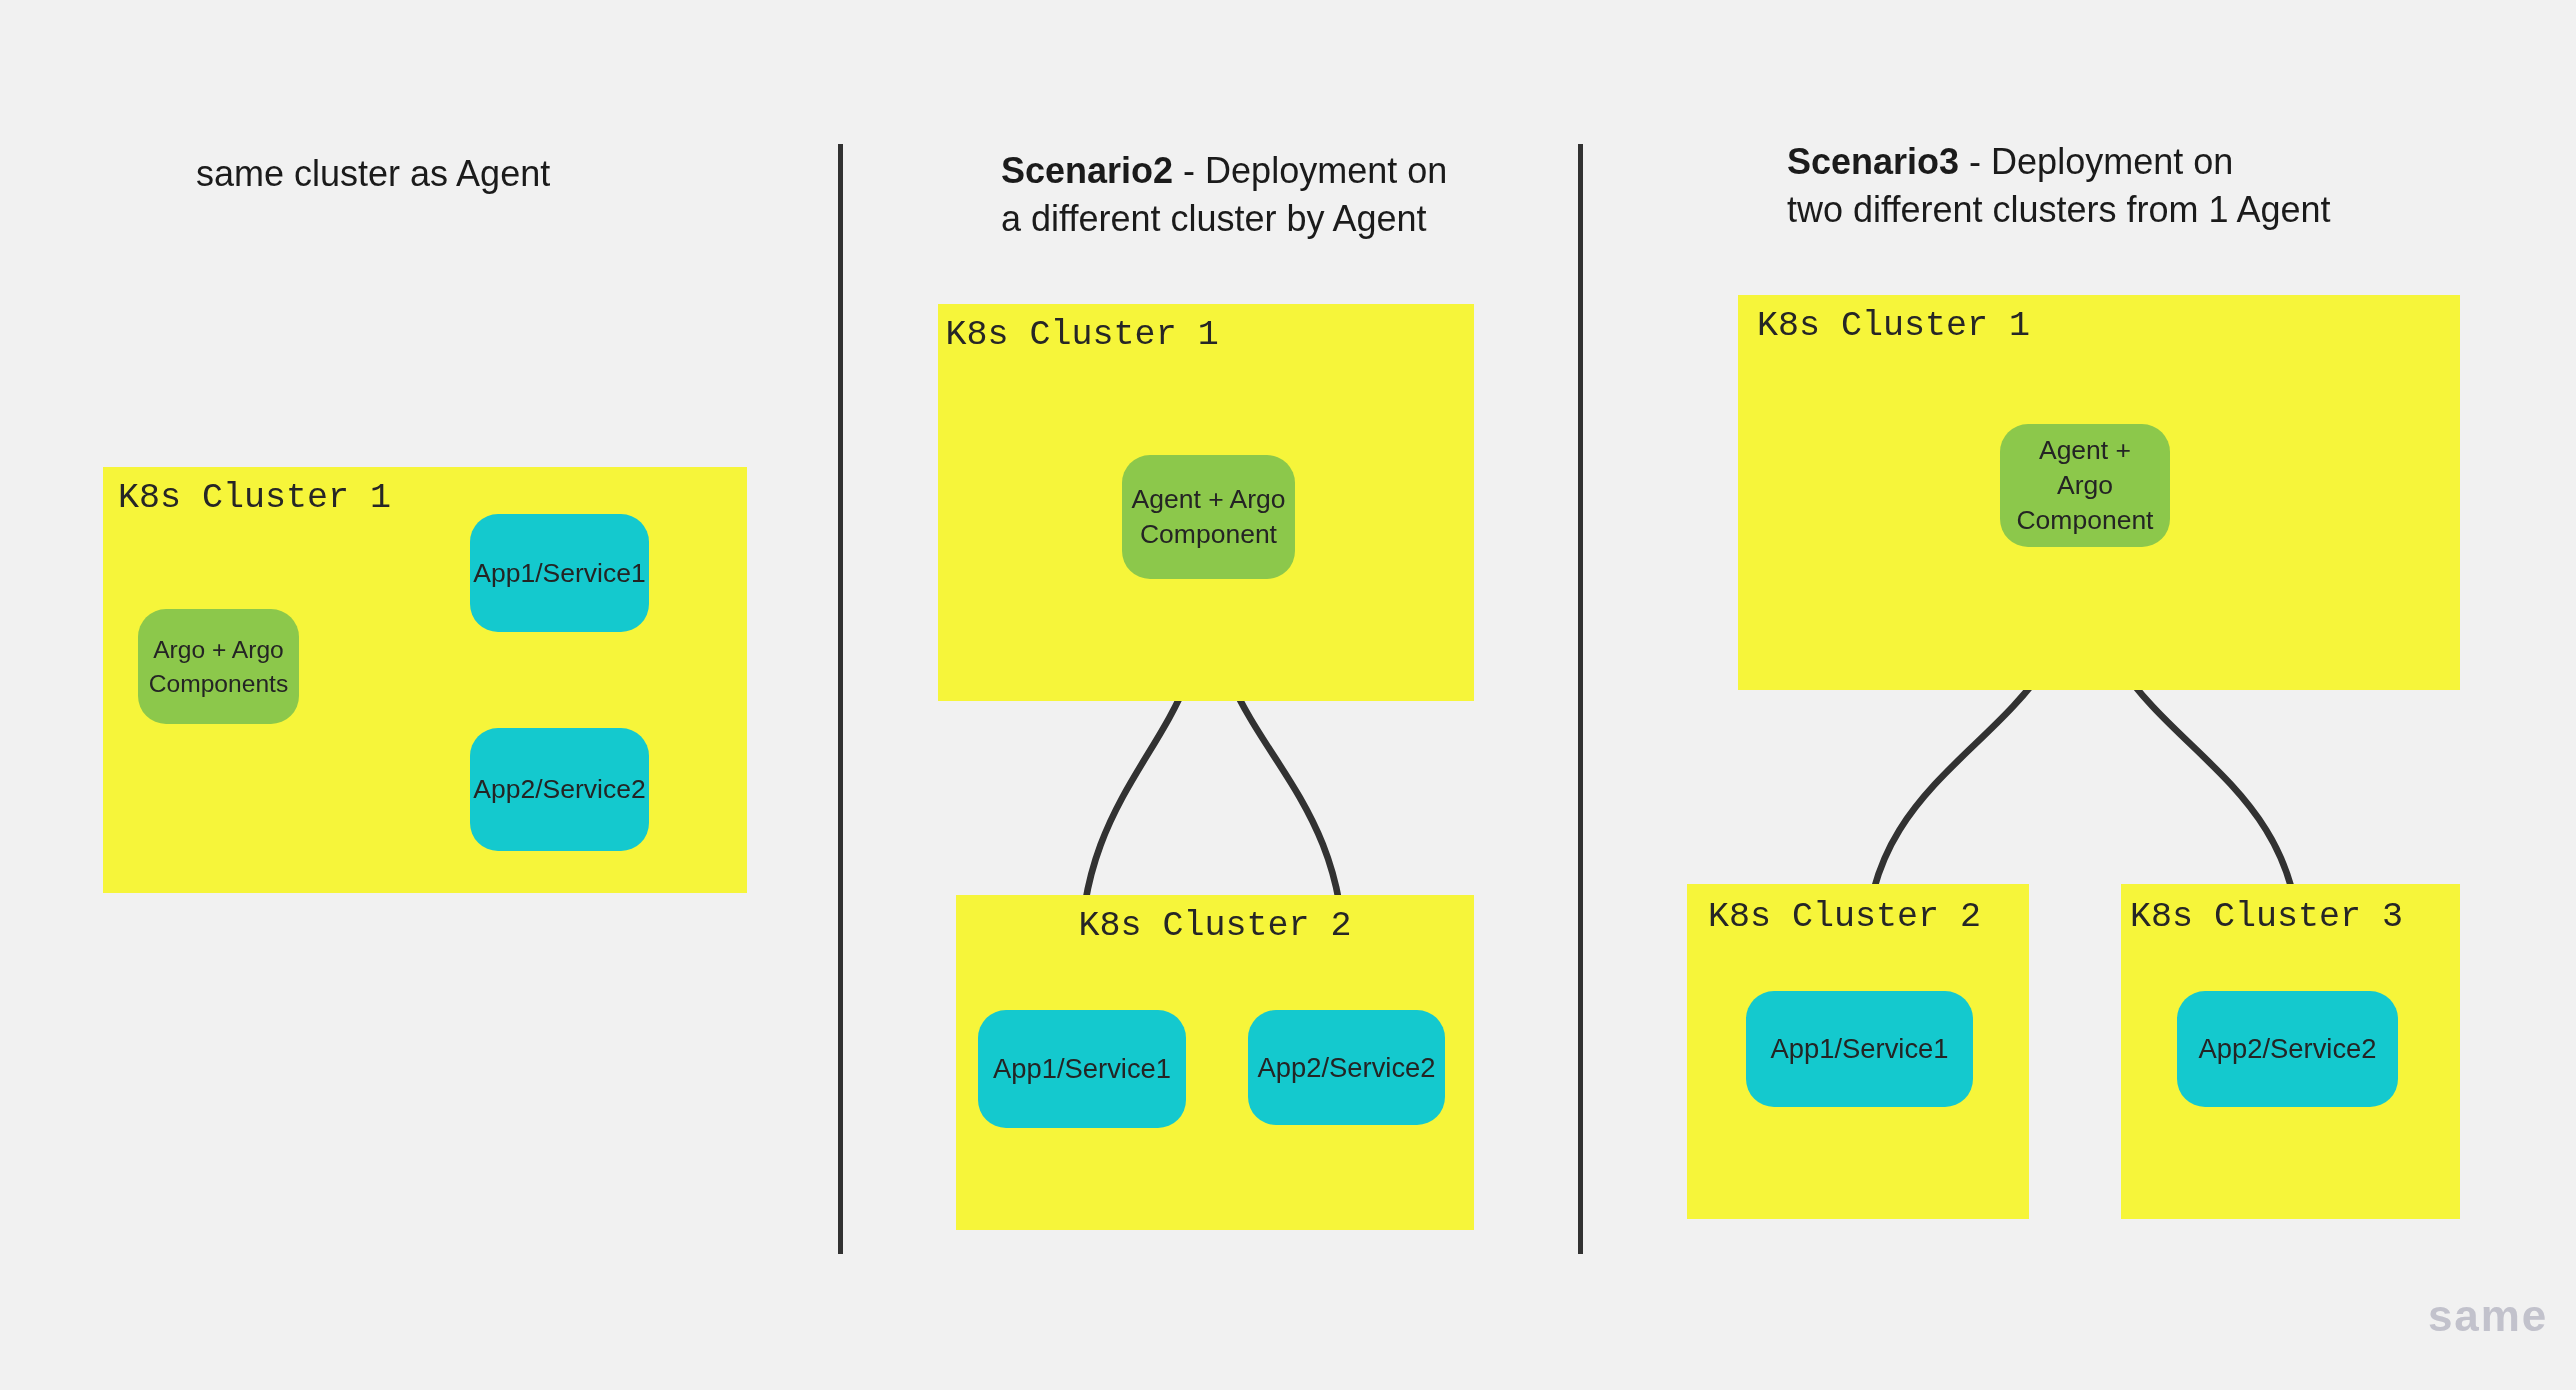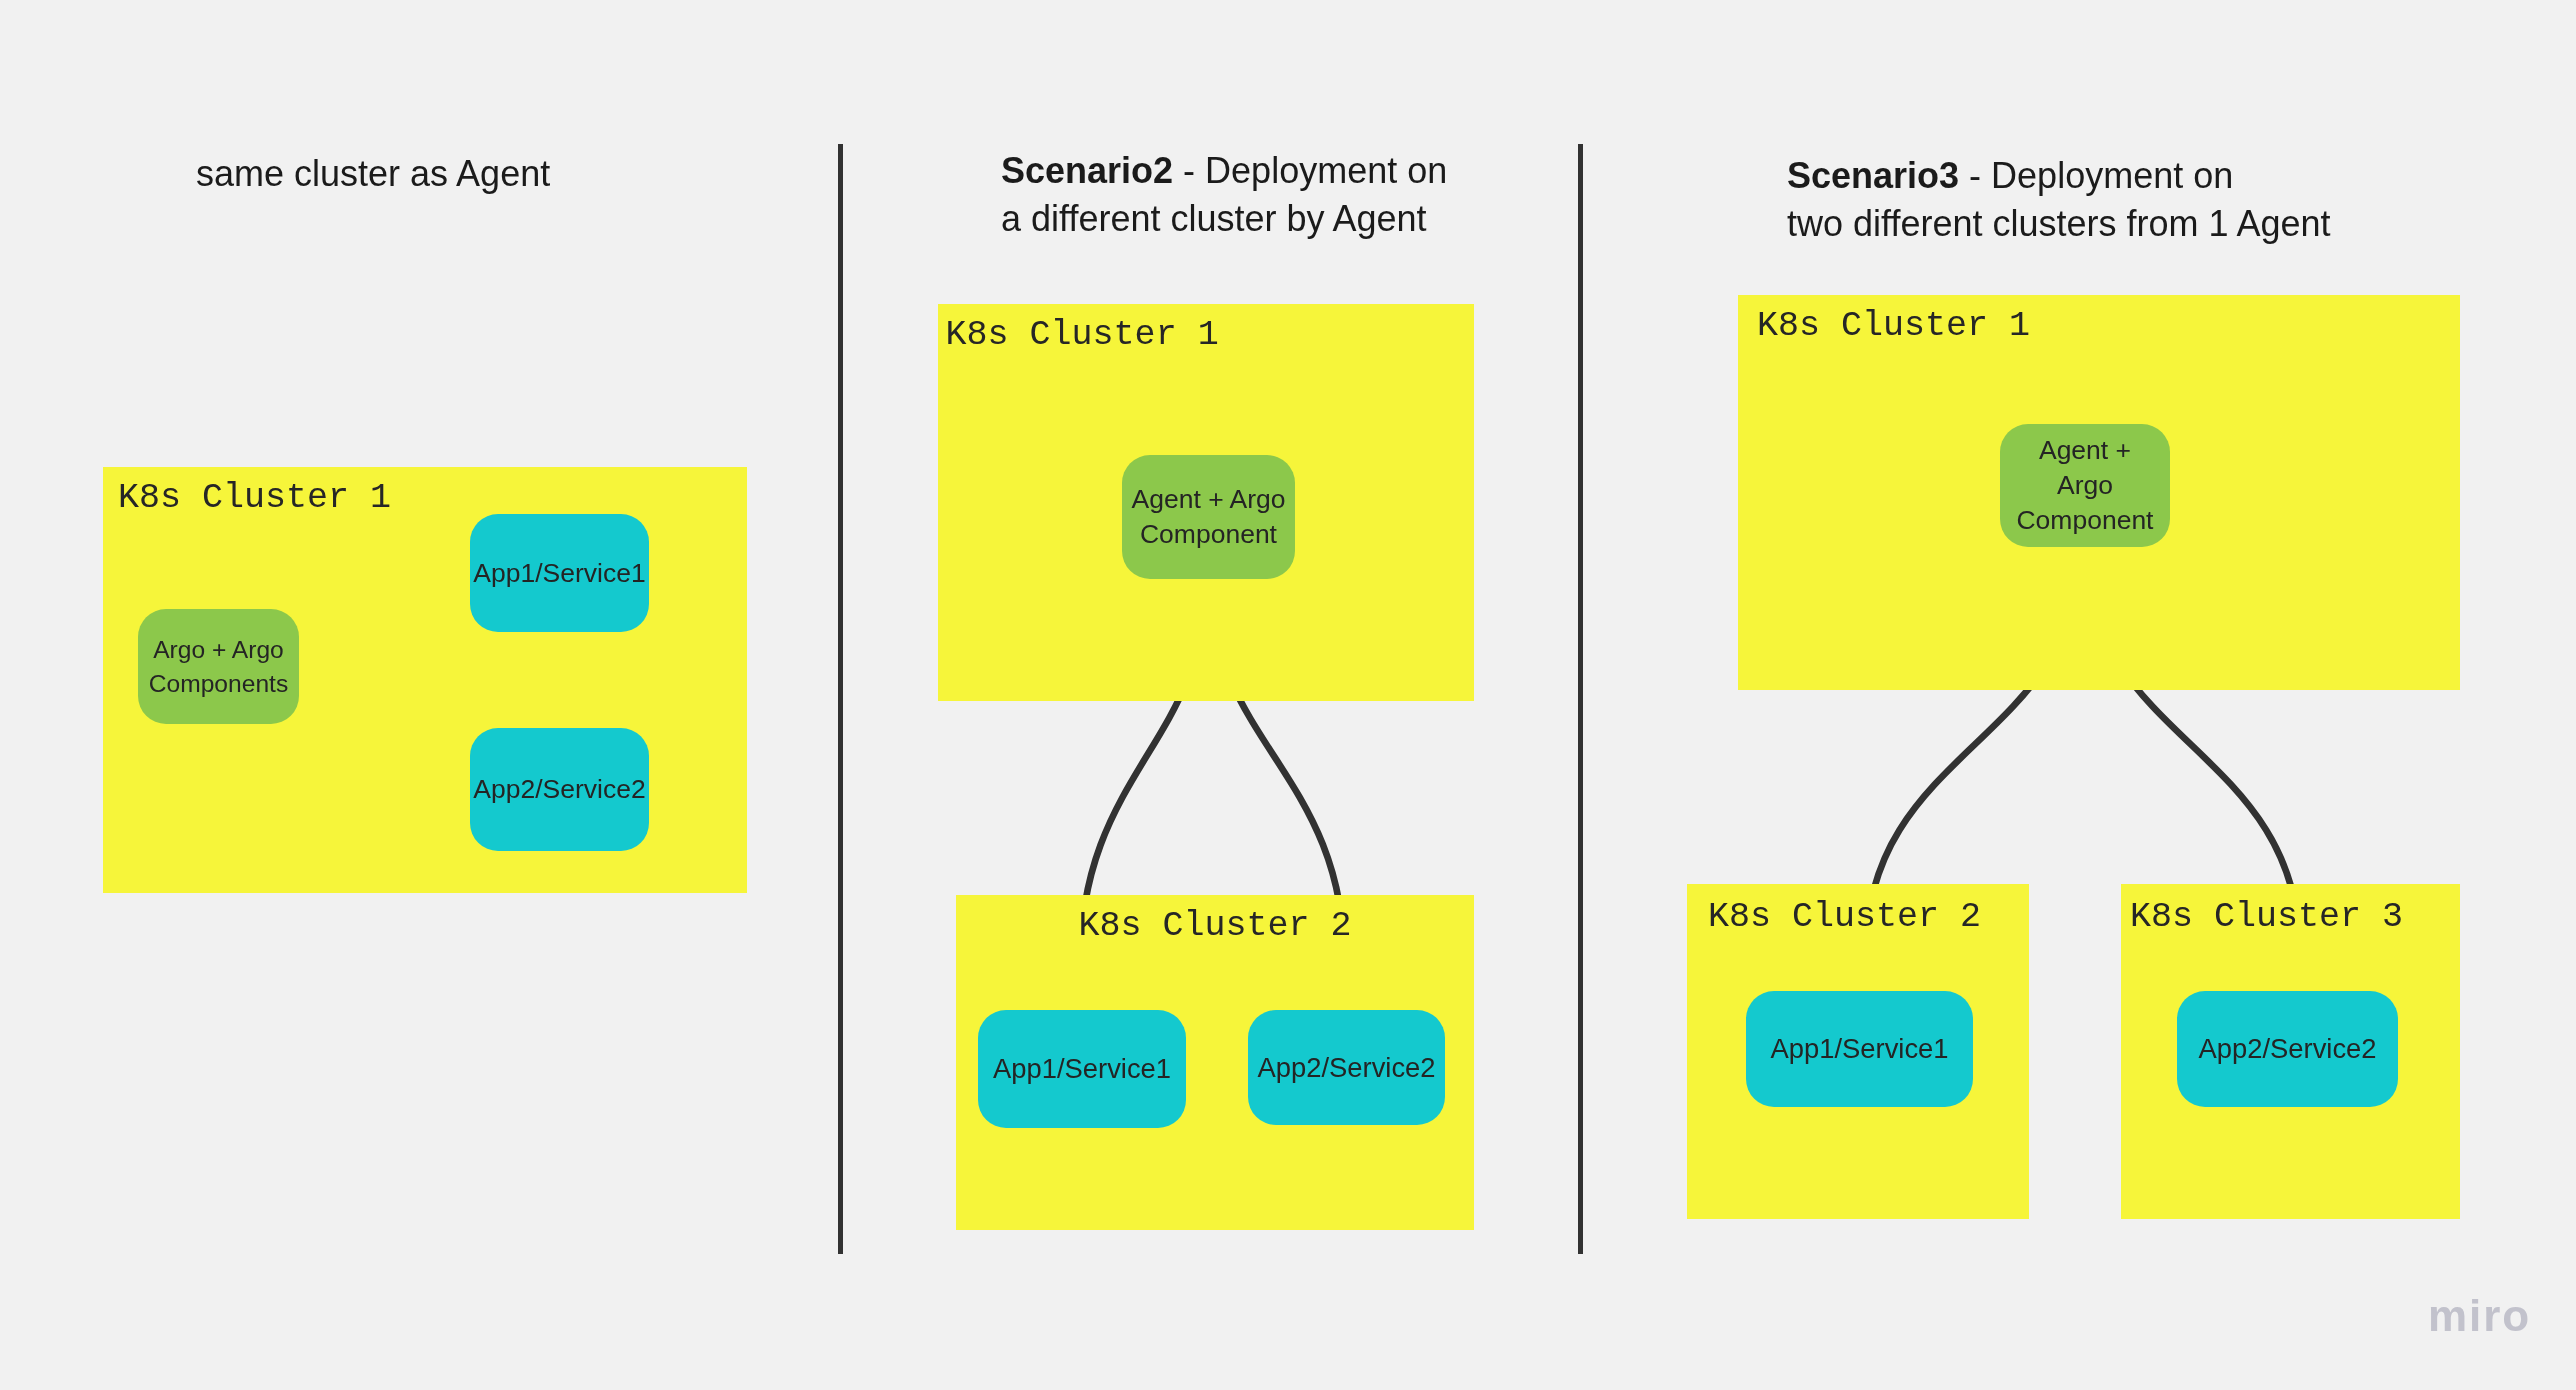--- a/index.html
+++ b/index.html
@@ -20,21 +20,21 @@
   .connector{stroke:var(--connector-dark);stroke-width:7;fill:none;stroke-linecap:round;}
 
   .divider{position:absolute;width:4.7px;background:var(--connector-dark);}
   #divider-1{left:838px;top:144px;height:1110px;}
   #divider-2{left:1578px;top:144px;height:1110px;}
 
   .scenario-title{position:absolute;font-size:36px;line-height:48px;color:#1B1B1B;white-space:nowrap;}
   .scenario-title b{font-weight:bold;}
   #title-1{left:196px;top:150px;}
   #title-2{left:1001px;top:147px;}
-  #title-3{left:1787px;top:152px;}
+  #title-3{left:1787px;top:138px;}
 
   .cluster-box{position:absolute;background:var(--sticky-yellow);font-family:Liberation Mono, monospace;}
   .cluster-label{position:absolute;left:0;top:0;width:100%;padding:11.4px 15px;
     font-size:35px;color:#262608;color:#262626;white-space:nowrap;}
   .cluster-label.centered{text-align:center;padding-left:0;padding-right:0;}
 
   .node{position:absolute;display:flex;align-items:center;justify-content:center;
     text-align:center;border-radius:28px;color:#242424;}
   .node .node-label{width:100%;}
   .agent-box{background:var(--shape-green);}
@@ -143,16 +143,16 @@
   <div class="node app-box" id="s3-app1">
     <div class="node-label">App1/Service1</div>
   </div>
   <div class="cluster-box" id="s3-cluster3">
     <div class="cluster-label">K8s Cluster 3</div>
   </div>
   <div class="node app-box" id="s3-app2">
     <div class="node-label">App2/Service2</div>
   </div>
 
-  <div class="miro-watermark">miro</div>
+  <div class="miro-watermark">same</div>
 
 </div>
 
 
 </body></html>

